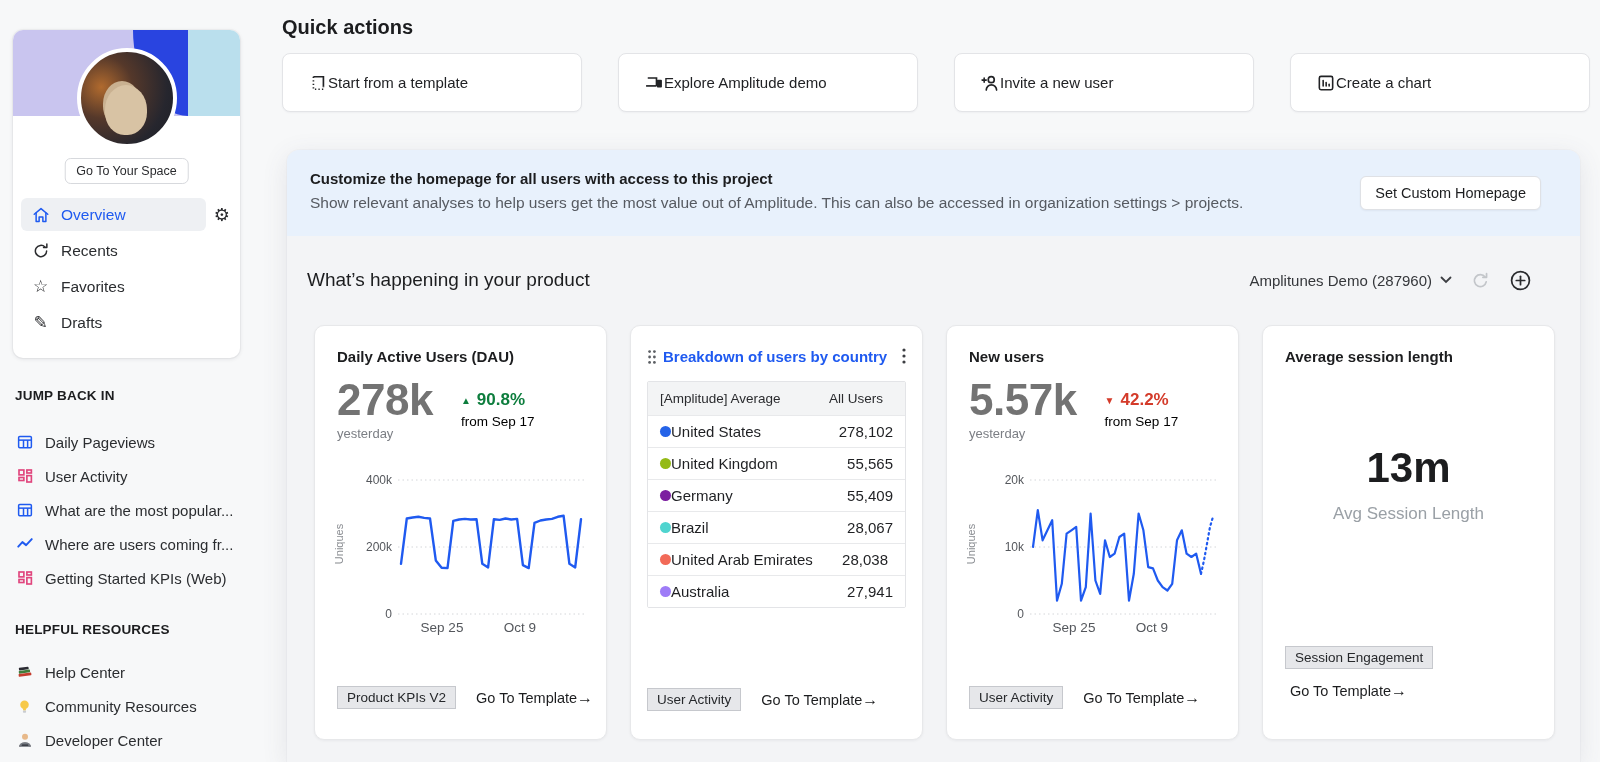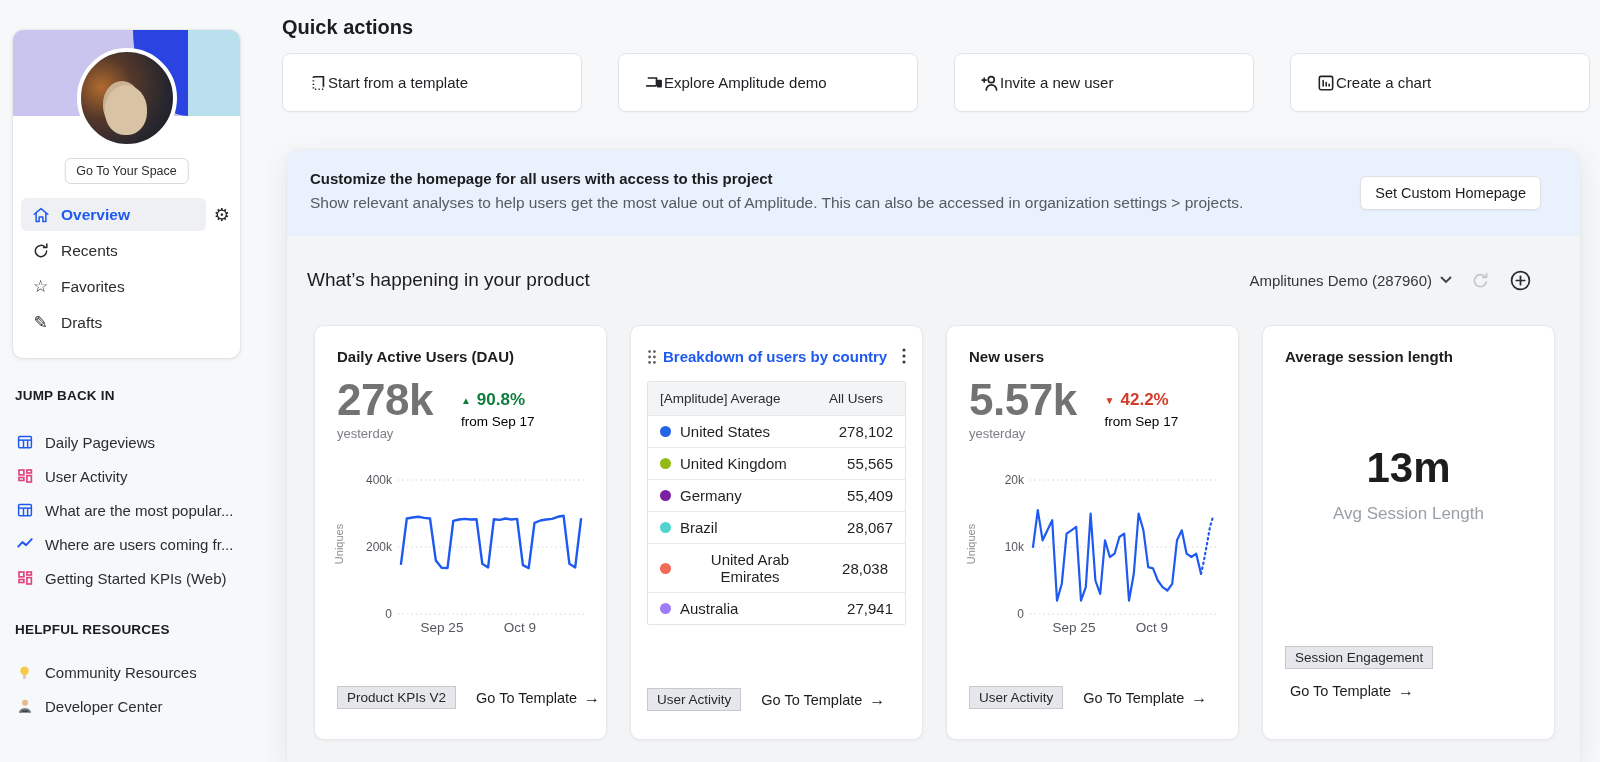--- a/index.html
+++ b/index.html
@@ -14,21 +14,21 @@
   .space-art .blue-arc{position:absolute;left:120px;top:0;width:55px;height:86px;background:#2944e0;border-bottom-left-radius:100% 100%;}
   .avatar{position:absolute;left:64px;top:18px;width:100px;height:100px;border-radius:50%;border:4px solid #fff;box-sizing:border-box;z-index:3;
     background:radial-gradient(circle at 22% 38%,#b06a2e 0%,#55382a 34%,#26262e 72%,#1d1e24 100%);}
   .avatar::after{content:"";position:absolute;left:26%;top:36%;width:46%;height:54%;background:#d8c3a4;border-radius:50% 50% 46% 46%;
     box-shadow:-4px -6px 0 -2px #c9b191;}
   .space-btn{position:absolute;left:50%;top:128px;transform:translateX(-50%);background:#fff;border:1px solid #d7d9dd;border-radius:6px;
     padding:5px 11px;font-size:12.5px;color:#2a2b2e;white-space:nowrap;cursor:pointer;}
   .nav{position:absolute;left:8px;right:8px;top:168px;}
   .nav-row{position:relative;display:flex;align-items:center;margin-bottom:3px;}
   .nav-pill{flex:1;display:flex;align-items:center;gap:11px;padding:7px 10px;border-radius:6px;font-size:15.5px;color:#2b2d30;cursor:pointer;}
-  .nav-row.active .nav-pill{background:#eef0f3;color:#1f5af0;font-weight:700;}
+  .nav-row.active .nav-pill{background:#eef0f3;color:#1f5af0;font-weight:400;}
   .nav-ic{width:19px;height:19px;display:flex;align-items:center;justify-content:center;font-size:17px;color:#2a2b2e;}
   .nav-row.active .nav-ic{color:#1f5af0;}
   .gear{margin-left:8px;margin-right:2px;font-size:18px;color:#2a2b2e;cursor:pointer;}
   .side-list{position:absolute;left:15px;width:230px;}
   .side-head{font-size:13.5px;font-weight:bold;letter-spacing:.2px;color:#1c1d1f;}
   .side-item{display:flex;align-items:center;gap:11px;height:34px;font-size:15px;color:#2b2d30;cursor:pointer;white-space:nowrap;}
   .side-item .ic{width:19px;height:19px;flex:none;display:flex;align-items:center;justify-content:center;}
 
   
   .qa-title{position:absolute;left:282px;top:16px;font-size:20px;font-weight:600;color:#1c1d1f;}
@@ -68,33 +68,33 @@
   .chg-cap{margin-top:4px;font-size:13.5px;color:#000000;}
 
   .chart-block{position:relative;margin-left:61px;margin-top:33px;width:186px;height:150px;}
   .ytick{position:absolute;left:-38px;width:32px;text-align:right;font-size:12px;color:#54575c;transform:translateY(-50%);}
   .yaxis-label{position:absolute;left:-66px;top:0;height:140px;width:14px;display:flex;align-items:center;justify-content:center;}
   .yaxis-label span{transform:rotate(-90deg);font-size:11px;color:#8a8d92;white-space:nowrap;}
   .xtick{position:absolute;top:146px;transform:translateX(-50%);font-size:13.5px;color:#54575c;white-space:nowrap;text-align:right;}
 
   .card-foot{position:absolute;left:22px;top:360px;display:flex;align-items:center;gap:20px;}
   .tag{background:#e6e7ea;border:1px solid #c6c8cd;border-radius:0;padding:3px 9px;font-size:13.5px;color:#26282b;white-space:nowrap;cursor:pointer;}
-  .tmpl-link{display:flex;align-items:center;gap:7px;font-size:14.5px;color:#1c1d1f;cursor:pointer;white-space:nowrap;}
+  .tmpl-link{display:flex;align-items:center;font-size:14.5px;color:#1c1d1f;cursor:pointer;white-space:nowrap;}
   .tmpl-link .arr{font-size:16px;}
 
   
   .bd-head{display:flex;align-items:center;gap:6px;}
   .bd-title{font-size:15px;font-weight:600;color:#1f5af0;cursor:pointer;}
   .kebab{position:absolute;right:16px;top:22px;cursor:pointer;}
   .ctable{margin-top:16px;border:1px solid #e3e4e7;border-radius:2px;overflow:hidden;font-size:15px;}
   .ctable .thr{display:flex;background:#f3f4f5;color:#2a2b2e;font-size:13.5px;}
   .ctable .thr .c1{flex:1;padding:9px 0 9px 12px;display:flex;align-items:center;}
   .ctable .thr .c2{width:64px;padding:9px 12px 9px 0;display:flex;align-items:center;}
   .ctable .tr{display:flex;align-items:center;border-top:1px solid #e8e9eb;background:#fff;}
-  .ctable .tr .c1{flex:1;display:flex;align-items:center;gap:9px;padding:7px 4px 7px 12px;color:#1f2023;text-align:center;}
+  .ctable .tr .c1{flex:1;display:flex;align-items:center;padding:7px 4px 7px 12px;color:#1f2023;text-align:center;}
   .ctable .tr .c2{width:64px;text-align:right;padding:7px 12px 7px 0;color:#1f2023;}
   .dot{width:11px;height:11px;border-radius:50%;flex:none;}
 
   
   .center-stat{position:absolute;left:0;right:0;top:118px;text-align:center;}
   .center-big{font-size:42px;font-weight:bold;color:#1c1d1f;}
   .center-cap{margin-top:12px;font-size:17px;color:#9aa0a6;}
   .foot-stack{position:absolute;left:22px;top:322px;}
   .foot-stack .tmpl-link{margin-top:16px;margin-left:5px;}
 
@@ -206,20 +206,32 @@
               <rect x="4" y="14" width="6.5" height="4"></rect>
             </svg>
         </span>
         <span>Getting Started KPIs (Web)</span>
       </div>
     </div>
 
     <div class="side-list" style="top:622px;">
       <div class="side-head">HELPFUL RESOURCES</div>
       <div style="height:18px;"></div>
+      <div class="side-item">
+        <span class="ic">
+          <svg viewBox="0 0 24 24" width="18" height="18">
+              <g transform="rotate(-8 12 12)">
+                <rect x="4.5" y="5.5" width="13" height="3.6" rx="0.8" fill="#2b2b33"></rect>
+                <rect x="3.8" y="9.6" width="15" height="3.6" rx="0.8" fill="#3f7d3a"></rect>
+                <rect x="3" y="13.7" width="17" height="3.6" rx="0.8" fill="#c43c2e"></rect>
+              </g>
+            </svg>
+        </span>
+        <span>Help Center</span>
+      </div>
       <div class="side-item">
         <span class="ic">
           <svg viewBox="0 0 24 24" width="17" height="17">
               <circle cx="12" cy="9.5" r="6" fill="#f7c948"></circle>
               <path d="M9.5 14.5 h5 l-.8 3 h-3.4 Z" fill="#f7c948"></path>
               <rect x="9.8" y="17.5" width="4.4" height="3.4" rx="1" fill="#c9ccd1"></rect>
             </svg>
         </span>
         <span>Community Resources</span>
       </div>

